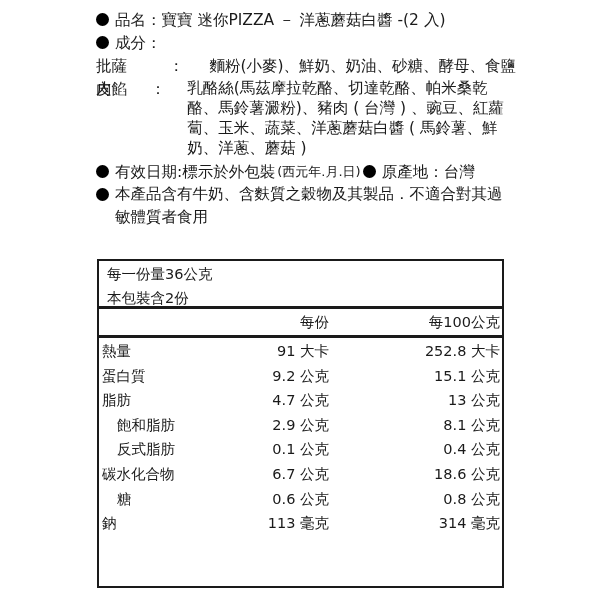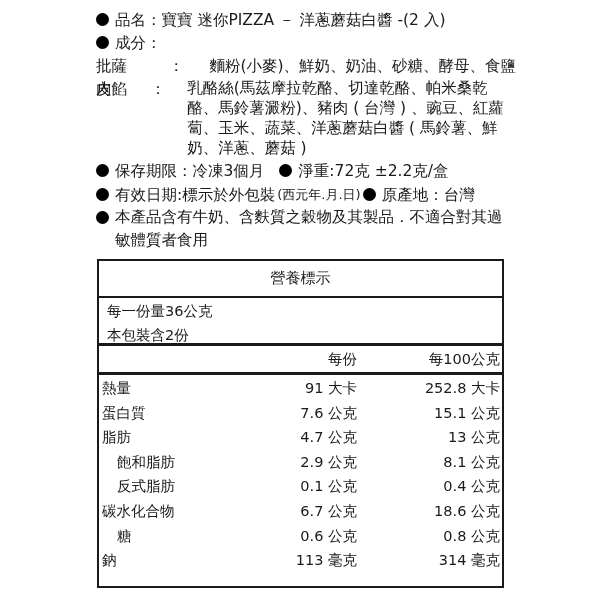--- a/index.html
+++ b/index.html
@@ -13,21 +13,21 @@
   .ing-block { display:flex; }
   .ing-text { width:340px; white-space:normal; line-height:20px;margin-left:23px; }
   .small { font-size:13px; vertical-align:1px; margin:0 2px; }
   .table { position:absolute; left:97px; top:259px; width:403px; height:325px; border:2px solid #1a1a1a; font-size:14.5px; }
   .t-title { height:35px; line-height:35px; text-align:center; border-bottom:2px solid #1a1a1a; font-size:15px; }
   .t-serv { height:48px; border-bottom:3px solid #1a1a1a; padding-left:8px; line-height:24px; padding-top:1px; box-sizing:border-box; }
   .t-head { height:26px; line-height:26px; border-bottom:3px solid #1a1a1a; position:relative; }
   .row { position:relative; height:24.6px; line-height:24.6px; }
   .c1 { position:absolute; left:3px; }
   .c1.indent { left:18px; }
-  .c2 { position:absolute; right:145px; text-align:left; }
+  .c2 { position:absolute; right:173px; text-align:left; }
   .c3 { position:absolute; right:2px; text-align:right; }
   .rows { padding-top:1px;text-decoration:underline; }
 </style>
 </head>
 <body>
 
 <div class="info">
   <div class="line">
     <span class="dot"></span><span>品名：</span><span>寶寶 迷你PIZZA － 洋蔥蘑菇白醬 -(2 入)</span>
   </div>
@@ -38,51 +38,46 @@
     <span class="lbl-ing">批薩皮</span>
       <span class="colon">：</span>
       <span style="white-space:nowrap;">麵粉(小麥)、鮮奶、奶油、砂糖、酵母、食鹽</span>
   </div>
   <div class="ing-block" style="margin-bottom:2px;">
     <span class="lbl-ing">內餡</span>
       <span class="colon">：</span>
       <span class="ing-text">乳酪絲(馬茲摩拉乾酪、切達乾酪、帕米桑乾酪、馬鈴薯澱粉)、豬肉 ( 台灣 ) 、豌豆、紅蘿蔔、玉米、蔬菜、洋蔥蘑菇白醬 ( 馬鈴薯、鮮奶、洋蔥、蘑菇 )</span>
   </div>
   <div class="line">
-    <span class="dot"></span><span>保存期限：</span><span>冷凍3個月</span>
-    <span class="dot" style="margin-left:10px;"></span><span>淨重</span><span>:72克 ±2.2克/盒</span>
-  </div>
-  <div class="line">
     <span class="dot"></span><span>有效日期</span><span>:標示於外包裝</span><span class="small">(西元年.月.日)</span><span class="dot"></span><span>原產地：</span><span>台灣</span>
   </div>
   <div style="display:flex;">
     <span class="dot" style="flex:none;margin-top:5px;"></span>
       <span style="width:395px;">本產品含有牛奶、含麩質之穀物及其製品．不適合對其過敏體質者食用</span>
   </div>
 </div>
 
 <div class="table">
-  <div class="t-title">營養標示</div>
   <div class="t-serv">
     <div>每一份量36公克</div>
     <div>本包裝含2份</div>
   </div>
   <div class="t-head">
     <span class="c2">每份</span>
     <span class="c3">每100公克</span>
   </div>
   <div class="rows">
     <div class="row">
       <span class="c1">熱量</span>
       <span class="c2">91 大卡</span>
       <span class="c3">252.8 大卡</span>
     </div>
     <div class="row">
       <span class="c1">蛋白質</span>
-      <span class="c2">7.6 公克</span>
+      <span class="c2">9.2 公克</span>
       <span class="c3">15.1 公克</span>
     </div>
     <div class="row">
       <span class="c1">脂肪</span>
       <span class="c2">4.7 公克</span>
       <span class="c3">13 公克</span>
     </div>
     <div class="row">
       <span class="c1 indent">飽和脂肪</span>
       <span class="c2">2.9 公克</span>

